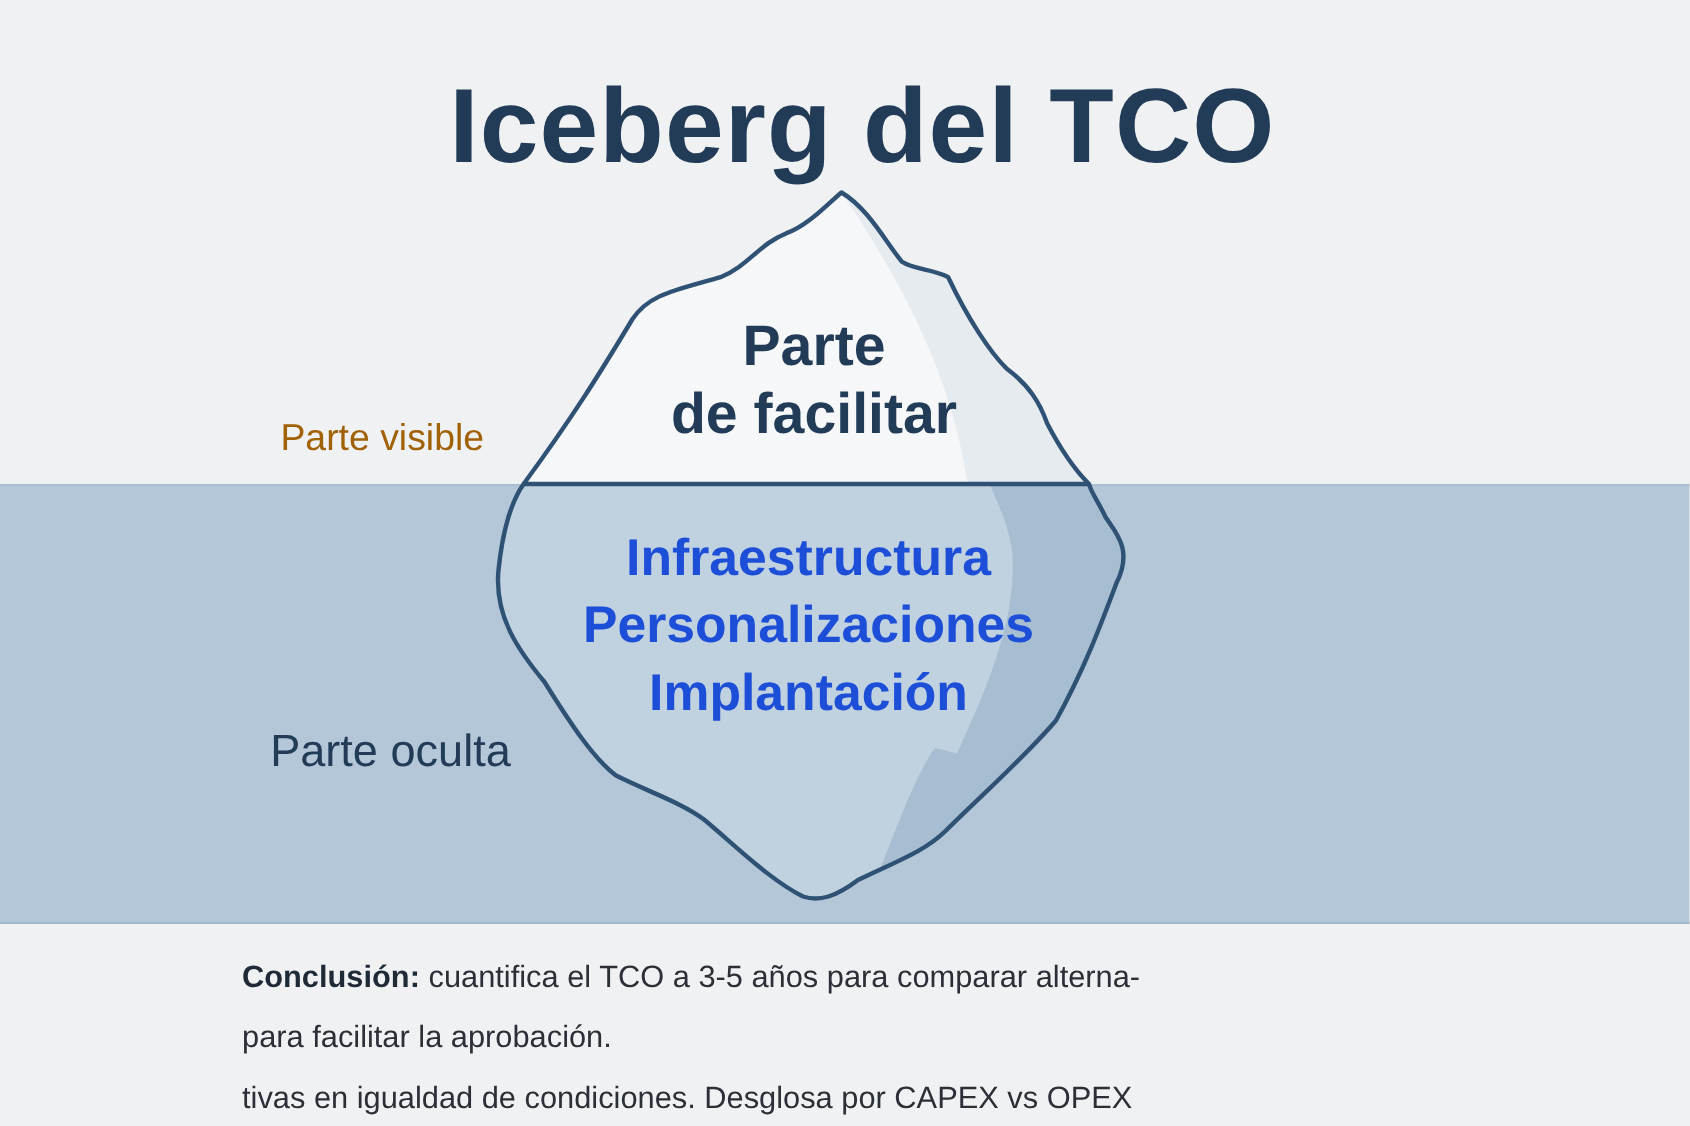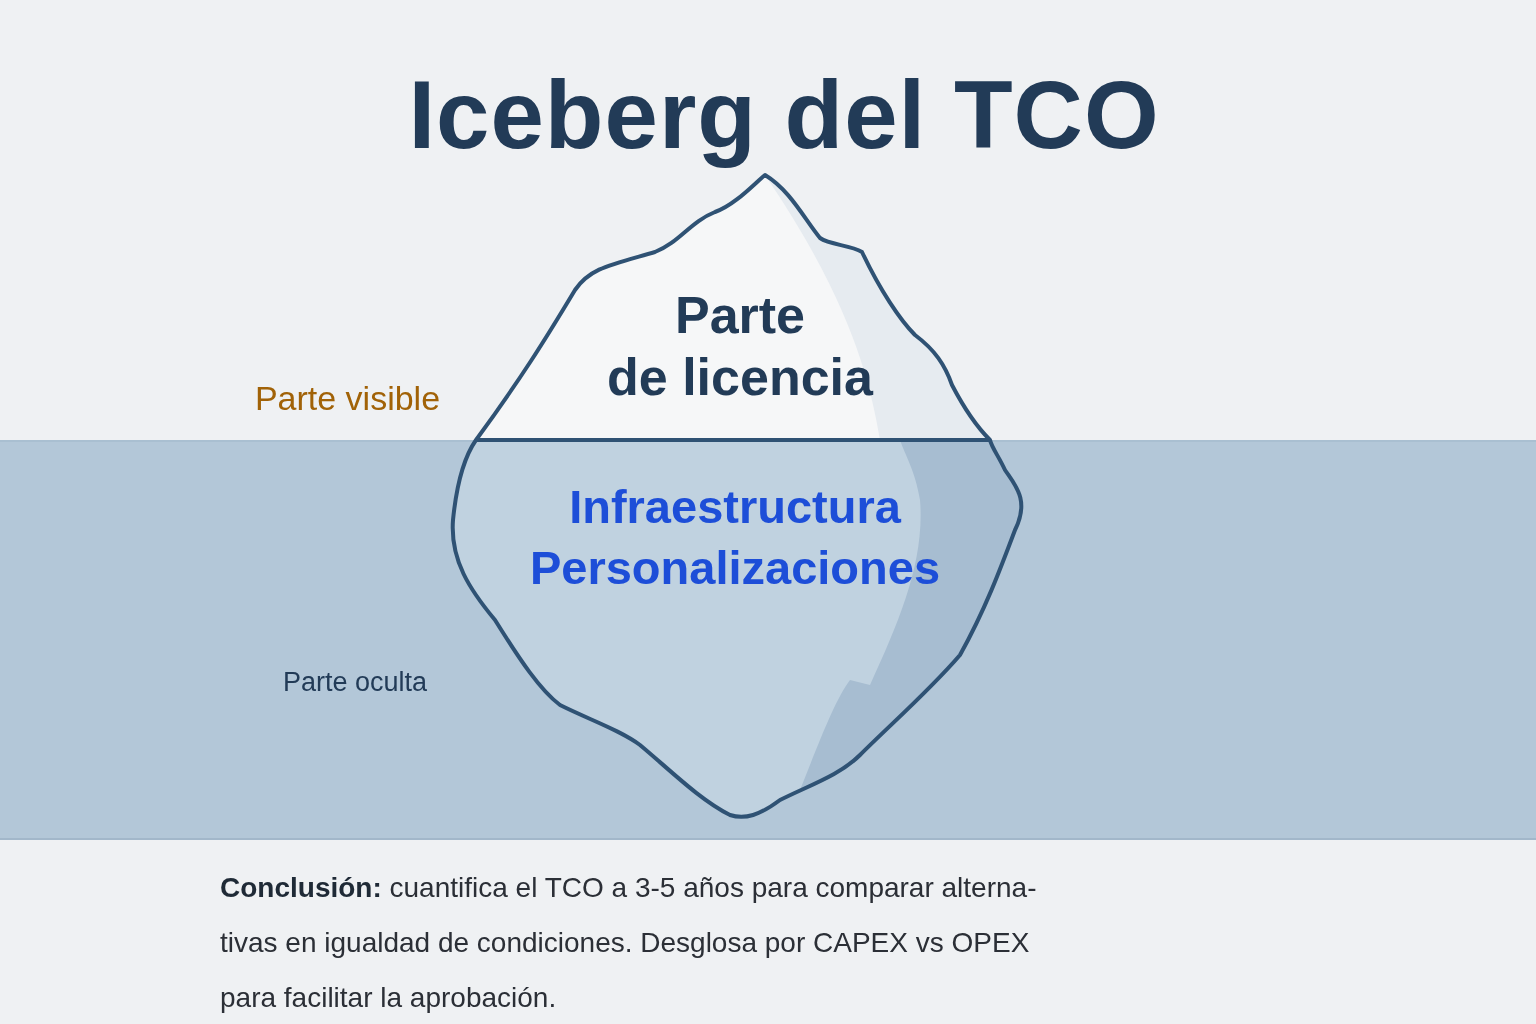--- a/index.html
+++ b/index.html
@@ -16,21 +16,21 @@
     .water {
       position: absolute; left: 0; top: 440px; width: 1536px; height: 400px;
       background: #b3c7d8; border-top: 2px solid #a9bfd1; border-bottom: 2px solid #a2b7ca;
       box-sizing: border-box;
     }
     svg.berg { position: absolute; left: 0; top: 0; width: 1536px; height: 1024px; }
     .label {
       position: absolute; font-size: 34px; text-align: center; line-height: 44px;
     }
     .label.visible { left: 230px; top: 376px; width: 235px; color: #a16207; }
-    .label.hidden { left: 220px; top: 660px; width: 270px; color: #223b57; font-size: 27px; }
+    .label.hidden { left: 220px; top: 660px; width: 270px; color: #223b57; font-size: 41px; }
     .tip-text {
       position: absolute; left: 540px; top: 284px; width: 400px;
       text-align: center; color: #223b57; font-weight: bold; font-size: 52px; line-height: 62px;
     }
     .deep-text {
       position: absolute; left: 480px; top: 476px; width: 510px;
       text-align: center; color: #1d4ed8; font-size: 47px; line-height: 61px; font-weight: bold;
     }
     .conclusion {
       position: absolute; left: 200px; top: 860px; width: 1240px;
@@ -60,25 +60,26 @@
   <path d="M476,440 C520,380 545,340 575,290 C590,268 610,265 655,252 C680,242 690,222 715,212 C735,205 755,183 765,175 C790,190 805,220 820,238 C830,245 850,245 862,252 C880,290 900,320 915,335 C935,350 945,365 952,385 C965,410 980,430 990,440 C992,448 998,455 1005,470 C1015,485 1030,500 1015,530 C1000,570 985,610 960,655 C930,690 890,725 860,755 C840,775 810,785 780,800 C760,815 745,820 730,815 C700,800 670,770 640,745 C620,730 590,720 560,705 C540,690 520,660 495,620 C470,590 450,560 453,520 C456,490 462,460 476,440 Z" fill="none" stroke="#2f5274" stroke-width="4" stroke-linejoin="round"></path>
 </svg>
 
 <div class="label visible">Parte visible</div>
 <div class="label hidden">
   <div>Parte oculta</div>
 </div>
 
 <div class="tip-text">
   <div>Parte</div>
-  <div>de licencia</div>
+  <div>de facilitar</div>
 </div>
 
 <div class="deep-text">
   <div>Infraestructura</div>
   <div>Personalizaciones</div>
+  <div>Implantación</div>
 </div>
 
 <div class="conclusion">
   <div><span class="lead">Conclusión:</span><span> cuantifica el TCO a 3-5 años para comparar alterna-</span></div>
+  <div>para facilitar la aprobación.</div>
   <div>tivas en igualdad de condiciones. Desglosa por CAPEX vs OPEX</div>
-  <div>para facilitar la aprobación.</div>
 </div>
 
 </body></html>

